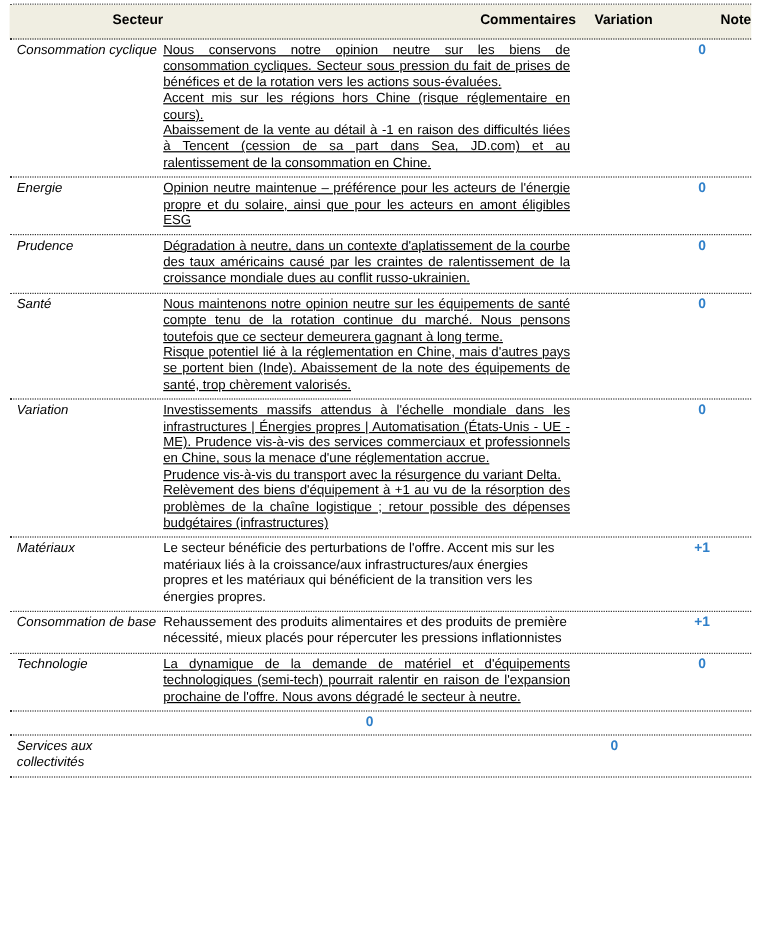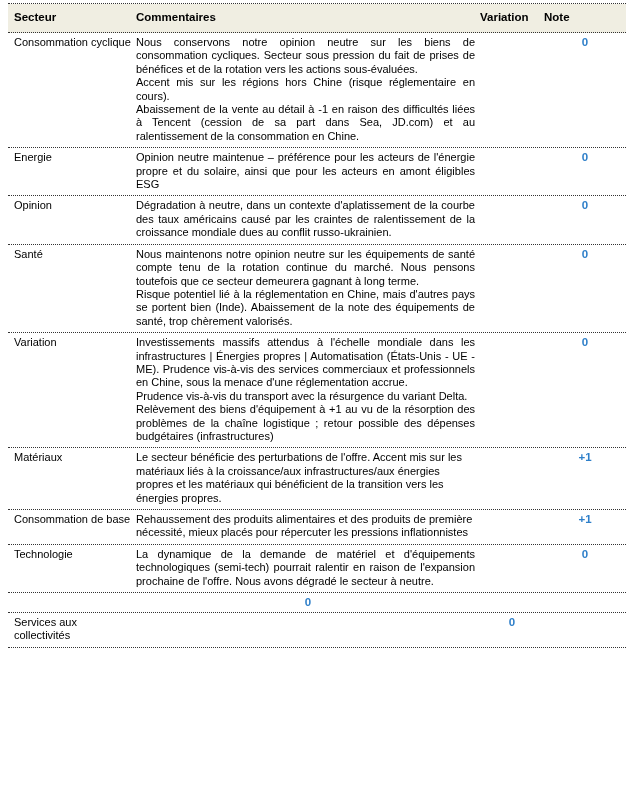--- a/index.html
+++ b/index.html
@@ -8,31 +8,31 @@
   body {
     width:633px; height:790px; background:#ffffff; color:#000;
     font-family:"Liberation Sans", sans-serif; font-size:11px;
   }
   .sector-table { margin:3px 7px 0 8px; border-top:1px dotted #333; }
   .hrow {
     display:grid; grid-template-columns:128px 344px 64px 82px;
     background:var(--header-bg); border-bottom:1px dotted #333;
     font-weight:bold; font-size:11.5px; padding:7px 0 9px 0;
   }
-  .hrow .h-sector { padding-left:6px; text-align:left; }
-  .hrow .h-comments, .hrow .h-variation, .hrow .h-note { text-align:left; }
+  .hrow .h-sector { padding-left:6px; text-align:right; }
+  .hrow .h-comments, .hrow .h-variation, .hrow .h-note { text-align:right; }
   .trow {
     display:grid; grid-template-columns:128px 344px 64px 82px;
     border-bottom:1px dotted #333; padding:3px 0 4px 0;
   }
-  .cell-sector { padding-left:6px; line-height:13.4px; }
+  .cell-sector { padding-left:6px; line-height:13.4px;font-style:italic; }
   .cell-comment {
     line-height:13.4px; white-space:pre-line; padding-right:5px;
   }
-  .cell-comment.just { text-align:justify; }
+  .cell-comment.just { text-align:justify;text-decoration:underline; }
   .cell-variation { text-align:center; }
   .cell-note {
     text-align:center; font-weight:bold; color:var(--note-color); font-size:11.5px;
   }
 </style>
 </head>
 <body>
 
 <div class="sector-table">
 
@@ -53,21 +53,21 @@
   </div>
 
   <div class="trow">
     <div class="cell-sector">Energie</div>
     <div class="cell-comment just">Opinion neutre maintenue – préférence pour les acteurs de l'énergie propre et du solaire, ainsi que pour les acteurs en amont éligibles ESG</div>
     <div class="cell-variation"></div>
     <div class="cell-note">0</div>
   </div>
 
   <div class="trow">
-    <div class="cell-sector">Opinion</div>
+    <div class="cell-sector">Prudence</div>
     <div class="cell-comment just">Dégradation à neutre, dans un contexte d'aplatissement de la courbe des taux américains causé par les craintes de ralentissement de la croissance mondiale dues au conflit russo-ukrainien.</div>
     <div class="cell-variation"></div>
     <div class="cell-note">0</div>
   </div>
 
   <div class="trow">
     <div class="cell-sector">Santé</div>
     <div class="cell-comment just">Nous maintenons notre opinion neutre sur les équipements de santé compte tenu de la rotation continue du marché. Nous pensons toutefois que ce secteur demeurera gagnant à long terme.
 Risque potentiel lié à la réglementation en Chine, mais d'autres pays se portent bien (Inde). Abaissement de la note des équipements de santé, trop chèrement valorisés.</div>
     <div class="cell-variation"></div>

